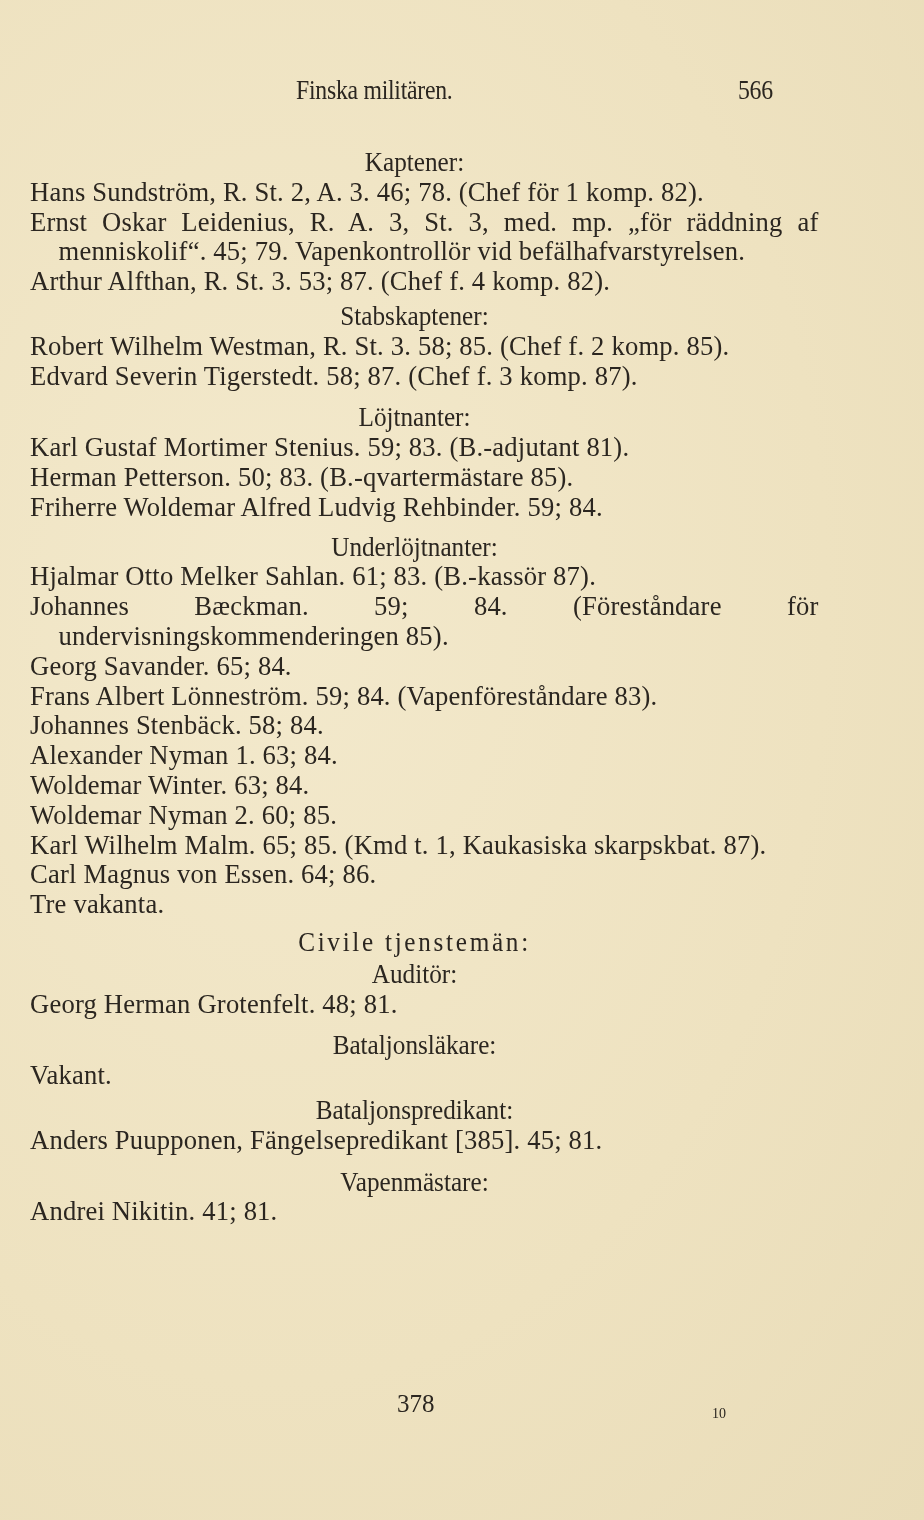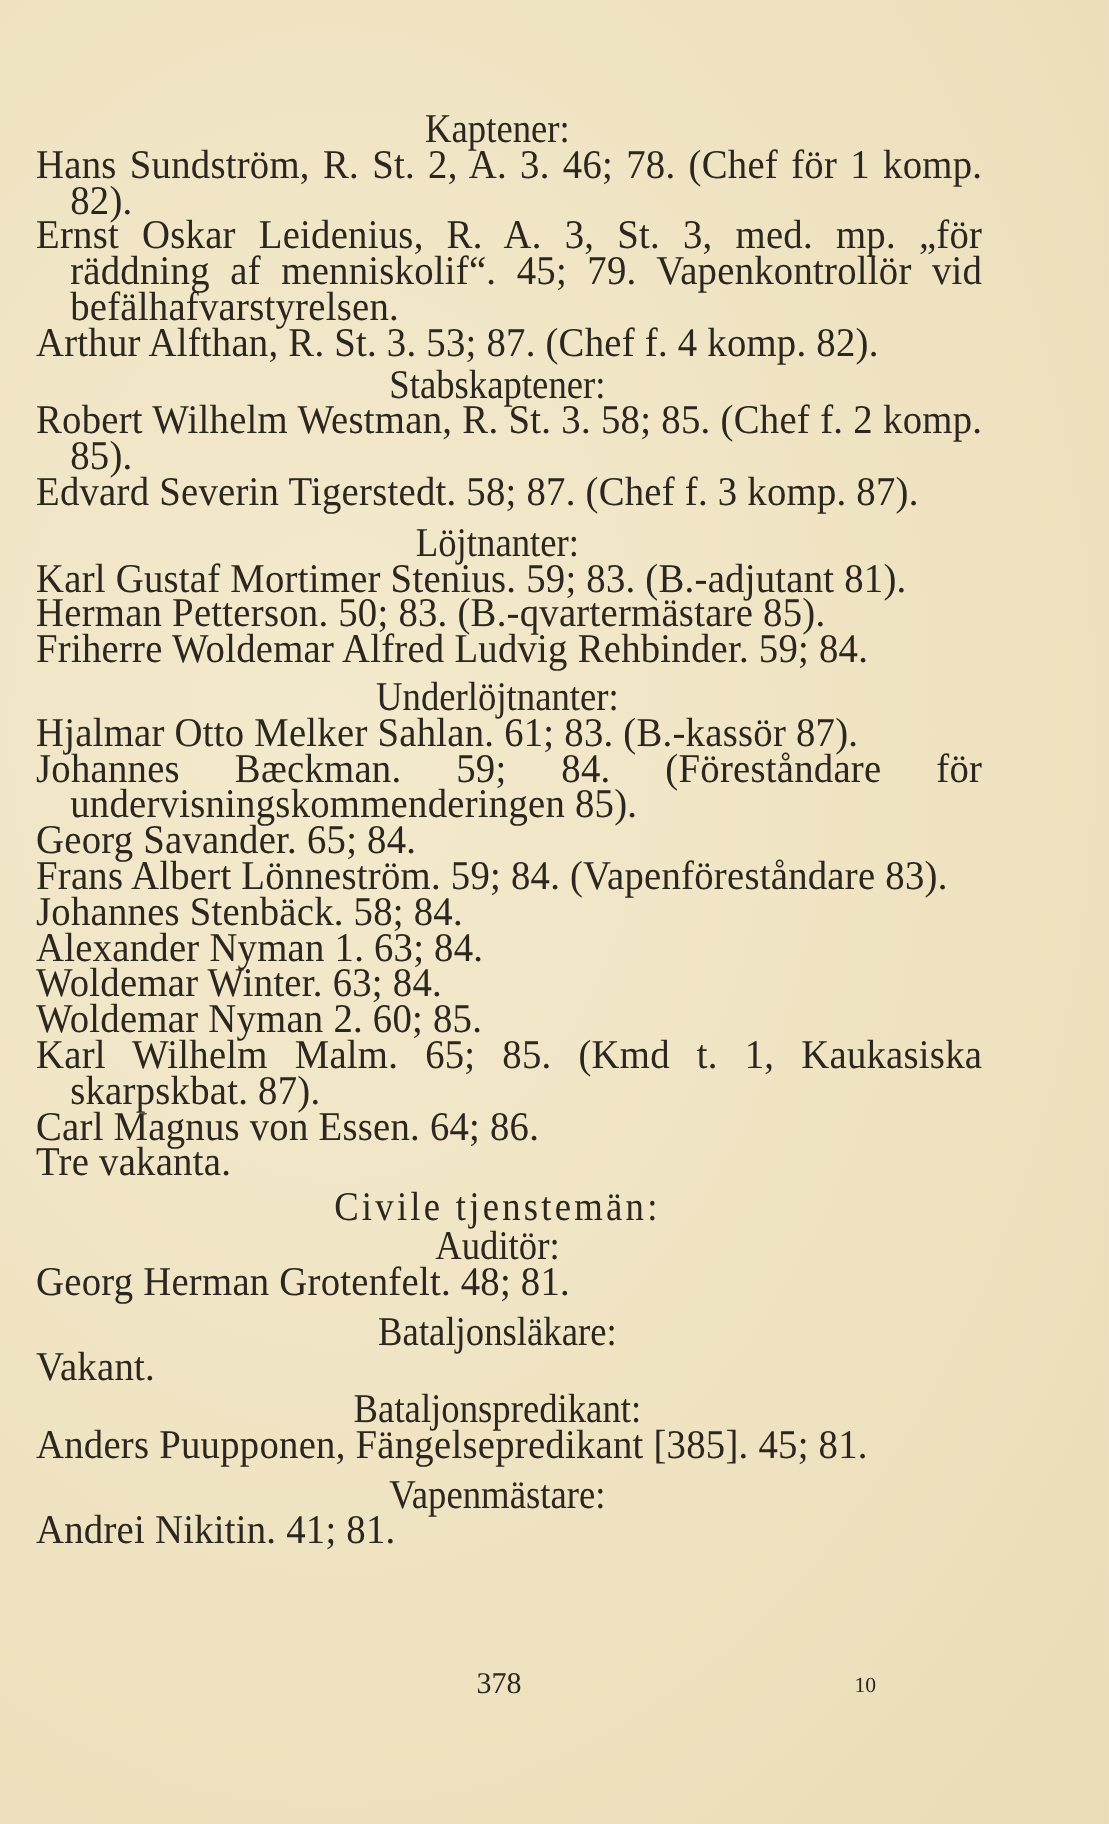--- a/index.html
+++ b/index.html
@@ -36,22 +36,22 @@
       transform-origin: left;
     }
     .page-number {
       position: absolute;
       left: 708px;
       top: 0;
       transform: scaleX(0.88);
       transform-origin: left;
     }
     .content {
-      margin-top: 18px;
-      font-size: 34px;
+      margin-top: 32px;
+      font-size: 28px;
       line-height: 29.8px;
     }
     .heading {
       text-align: center;
       transform: scaleX(0.9);
       margin-top: 5px;
       padding-left: 10px;
     }
     .heading.spaced {
       letter-spacing: 3px;
@@ -77,28 +77,32 @@
     }
     .signature {
       position: absolute;
       left: 397px;
       top: 0;
       font-size: 25px;
     }
     .folio {
       position: absolute;
       left: 712px;
-      top: 4px;
-      font-size: 18px;
+      top: 16px;
+      font-size: 14px;
     }
   </style>
 </head>
 <body>
 
 <div class="page">
+  <div class="running-head">
+    <span class="running-title">Finska militären.</span>
+    <span class="page-number">566</span>
+  </div>
 
   <div class="content">
 
     <div class="heading first">Kaptener:</div>
     <div class="entry">Hans Sundström, R. St. 2, A. 3. 46; 78. (Chef för 1 komp. 82).</div>
     <div class="entry">Ernst Oskar Leidenius, R. A. 3, St. 3, med. mp. „för räddning af menniskolif“. 45; 79. Vapenkontrollör vid befälhafvarstyrelsen.</div>
     <div class="entry">Arthur Alfthan, R. St. 3. 53; 87. (Chef f. 4 komp. 82).</div>
 
     <div class="heading">Stabskaptener:</div>
     <div class="entry">Robert Wilhelm Westman, R. St. 3. 58; 85. (Chef f. 2 komp. 85).</div>

